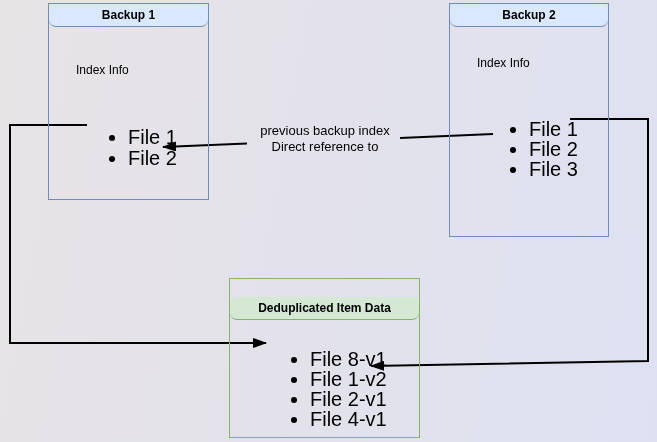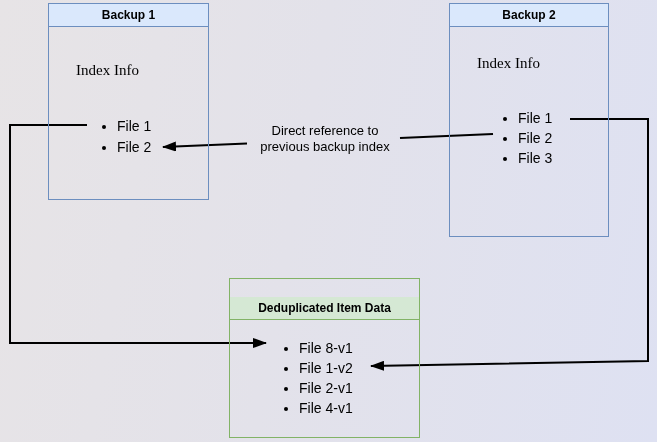--- a/index.html
+++ b/index.html
@@ -37,51 +37,51 @@
   .box.green{ border:1px solid var(--green-border,#82b366); }
   .box-header{
     box-sizing:border-box;
     height:23px;
     line-height:22px;
     text-align:center;
     font-size:12px;
     font-weight:bold;
     white-space:nowrap;
     overflow:hidden;
+    border-radius:7px;
   }
   .blue .box-header{
     background:var(--blue-fill,#dae8fc);
     border-bottom:1px solid var(--blue-border,#6c8ebf);
   }
   .green .box-header{
     background:var(--green-fill,#d5e8d4);
     border-bottom:1px solid var(--green-border,#82b366);
     margin-top:18px;
   }
   #backup1{ left:48px; top:3px;  width:161px; height:197px; }
   #backup2{ left:449px;top:3px;  width:160px; height:234px; }
   #dedup  { left:229px;top:278px;width:191px; height:160px; }
 
   .subtitle{
     position:absolute;
     left:27px;
-    font-size:15px;
+    font-size:12px;
     line-height:18px;
     white-space:nowrap;
-    font-family:Liberation Serif, serif;
   }
   #backup1 .subtitle{ top:57px; }
   #backup2 .subtitle{ top:50px; }
 
   ul.filelist{
     position:absolute;
-    margin:1px;
+    margin:12px;
     padding:0 0 0 17px;
     list-style:disc outside;
-    font-size:14px;
+    font-size:20px;
     white-space:nowrap;
     text-align:right;
   }
   #backup1 ul.filelist{ left:50px; top:111px; }
   #backup1 ul.filelist li{ line-height:21px; }
   #backup2 ul.filelist{ left:50px; top:103px; }
   #backup2 ul.filelist li{ line-height:20px; }
   #dedup   ul.filelist{ left:51px; top:58px;  }
   #dedup   ul.filelist li{ line-height:20px; }
 
@@ -134,17 +134,17 @@
     <div class="box-header">Deduplicated Item Data</div>
     <ul class="filelist">
         <li>File 8-v1</li>
         <li>File 1-v2</li>
         <li>File 2-v1</li>
         <li>File 4-v1</li>
       </ul>
   </div>
 
   <div class="edge-label">
+    <div>previous backup index</div>
     <div>Direct reference to</div>
-    <div>previous backup index</div>
   </div>
 
 </div>
 
 </body></html>

